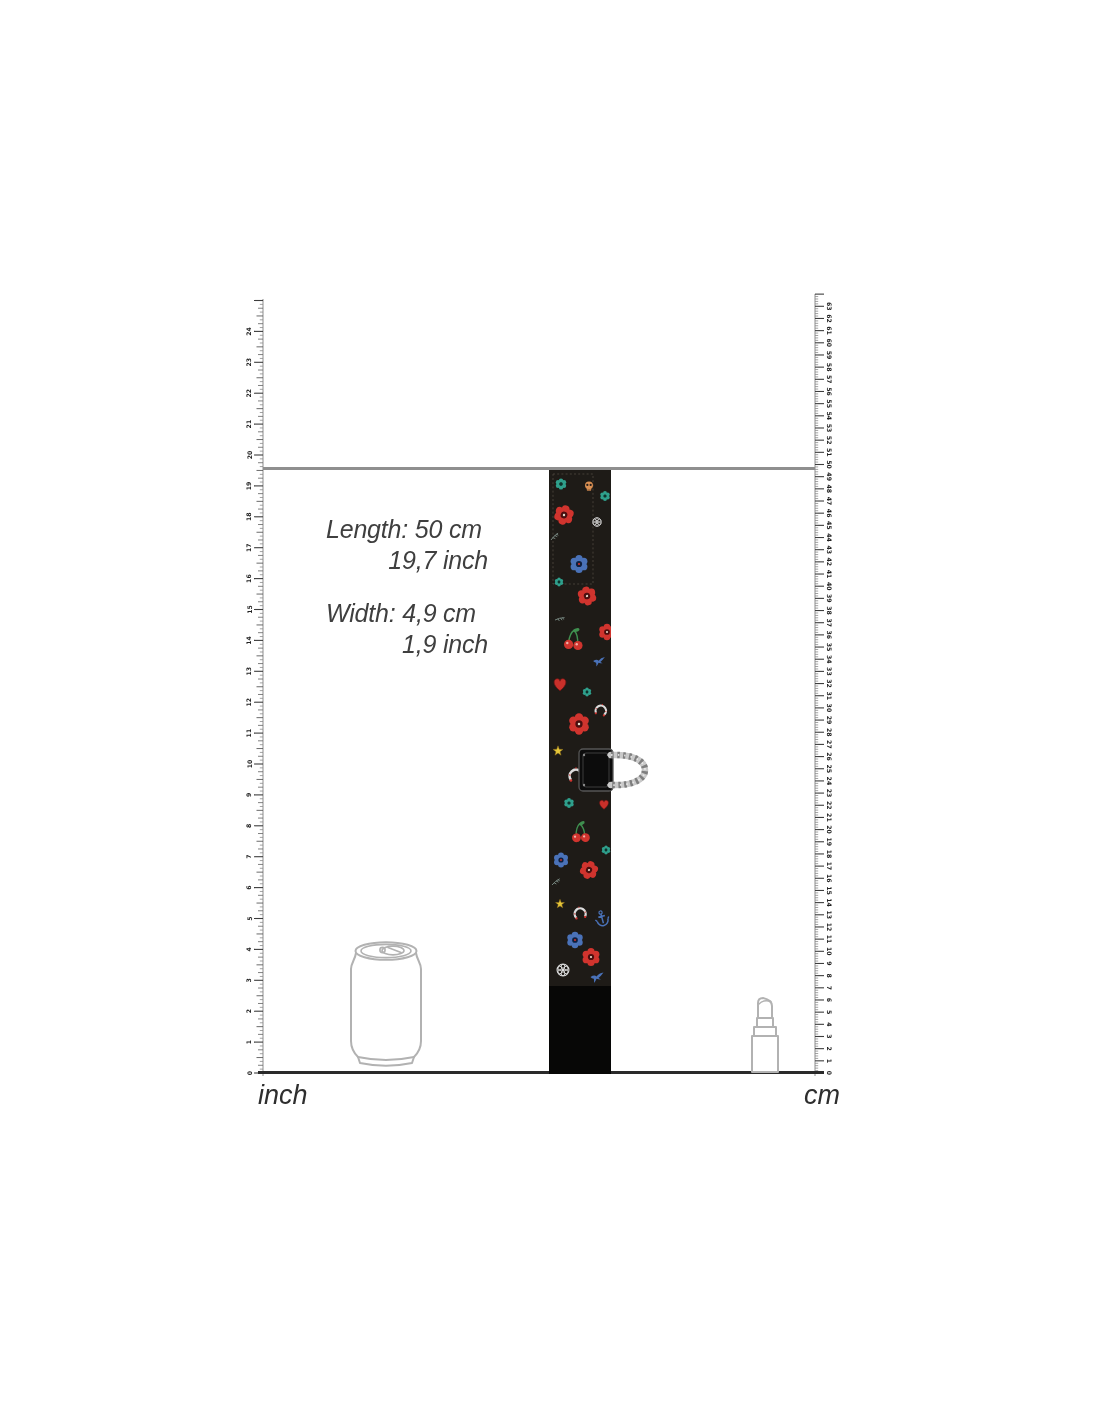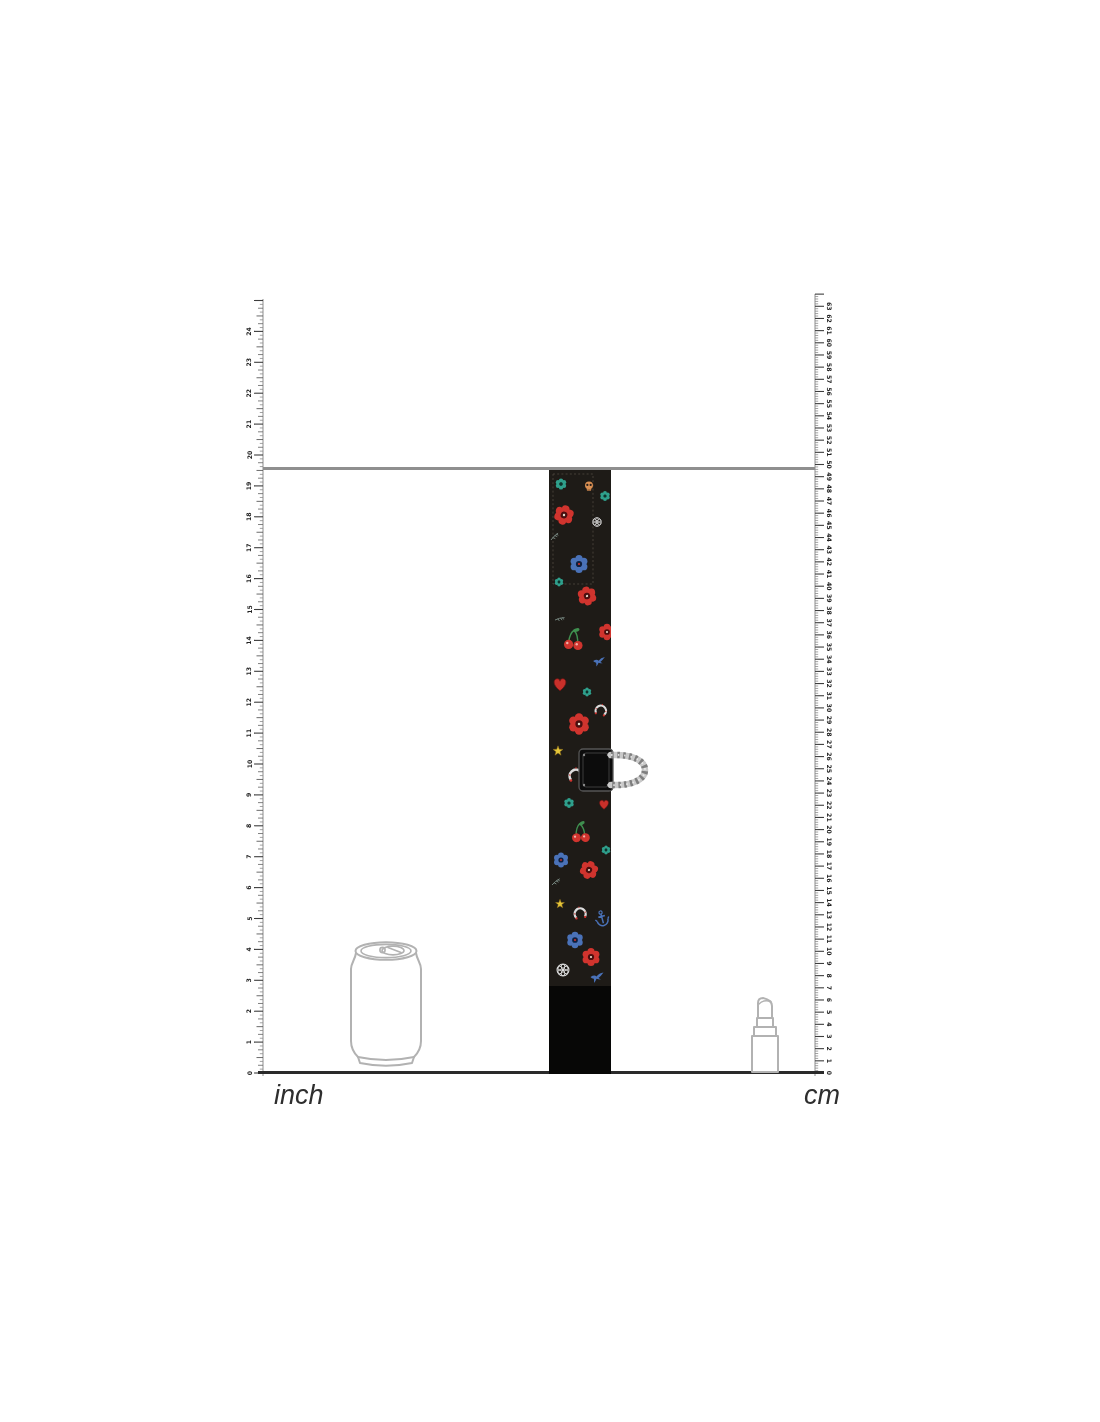--- a/index.html
+++ b/index.html
@@ -17,21 +17,21 @@
   .specs-group{position:absolute;left:326px;width:162px;}
   #spec-g1{top:514px;} #spec-g2{top:598px;} #spec-g3{top:686px;}
   .spec-line{
     font-style:italic;font-size:25px;line-height:31px;color:var(--text);
     white-space:nowrap;letter-spacing:-0.2px;
   }
   .al{text-align:left;} .ar{text-align:right;}
   .unit-label{
     font-style:italic;font-size:27px;color:#2e2e2e;line-height:30px;
   }
-  #label-inch{left:258px;top:1080px;margin-left:16px;}
+  #label-inch{left:258px;top:1080px;}
   #label-cm{left:804px;top:1080px;}
   #can-svg{left:344px;top:936px;}
   #lipstick-svg{left:742px;top:996px;}
   #strap-svg{left:549px;top:470px;}
 </style>
 </head>
 <body>
 
 <div class="stage">
 
@@ -651,20 +651,28 @@
         <text x="829" y="342.79999999999995" fill="#222222" font-size="6.2" font-weight="bold" text-anchor="middle" dominant-baseline="central" font-family="&quot;DejaVu Sans&quot;, sans-serif" transform="rotate(90 829 342.79999999999995)">60</text>
         <text x="829" y="330.63" fill="#222222" font-size="6.2" font-weight="bold" text-anchor="middle" dominant-baseline="central" font-family="&quot;DejaVu Sans&quot;, sans-serif" transform="rotate(90 829 330.63)">61</text>
         <text x="829" y="318.46000000000004" fill="#222222" font-size="6.2" font-weight="bold" text-anchor="middle" dominant-baseline="central" font-family="&quot;DejaVu Sans&quot;, sans-serif" transform="rotate(90 829 318.46000000000004)">62</text>
         <text x="829" y="306.28999999999996" fill="#222222" font-size="6.2" font-weight="bold" text-anchor="middle" dominant-baseline="central" font-family="&quot;DejaVu Sans&quot;, sans-serif" transform="rotate(90 829 306.28999999999996)">63</text>
       </g>
   </svg>
 
   <div id="topline" class="abs"></div>
   <div id="baseline" class="abs"></div>
 
+  <div id="spec-g1" class="specs-group">
+    <div class="spec-line al">Length: 50 cm</div>
+    <div class="spec-line ar">19,7 inch</div>
+  </div>
+  <div id="spec-g2" class="specs-group">
+    <div class="spec-line al">Width: 4,9 cm</div>
+    <div class="spec-line ar">1,9 inch</div>
+  </div>
 
   <svg id="can-svg" class="abs" width="84" height="139" viewBox="0 0 84 139">
     <g fill="#ffffff" stroke="#b2b2b2" stroke-width="2" stroke-linejoin="round" stroke-linecap="round">
       <path d="M12,17 C11,24 7,27 7,33 L7,105 C7,112 10,117 14,121 L16,127 Q42,132.5 68,127 L70,121 C74,117 77,112 77,105 L77,33 C77,27 73,24 72,17 Z"></path>
       <path d="M14,121 Q42,127 70,121" fill="none"></path>
       <ellipse cx="42" cy="15" rx="30.5" ry="8.8"></ellipse>
       <ellipse cx="42" cy="15" rx="25" ry="6.6" fill="none" stroke-width="1.6"></ellipse>
       <g stroke-width="1.6" fill="none">
         <ellipse cx="49" cy="14.5" rx="11" ry="4.4"></ellipse>
         <circle cx="38.5" cy="14" r="2.6"></circle>

